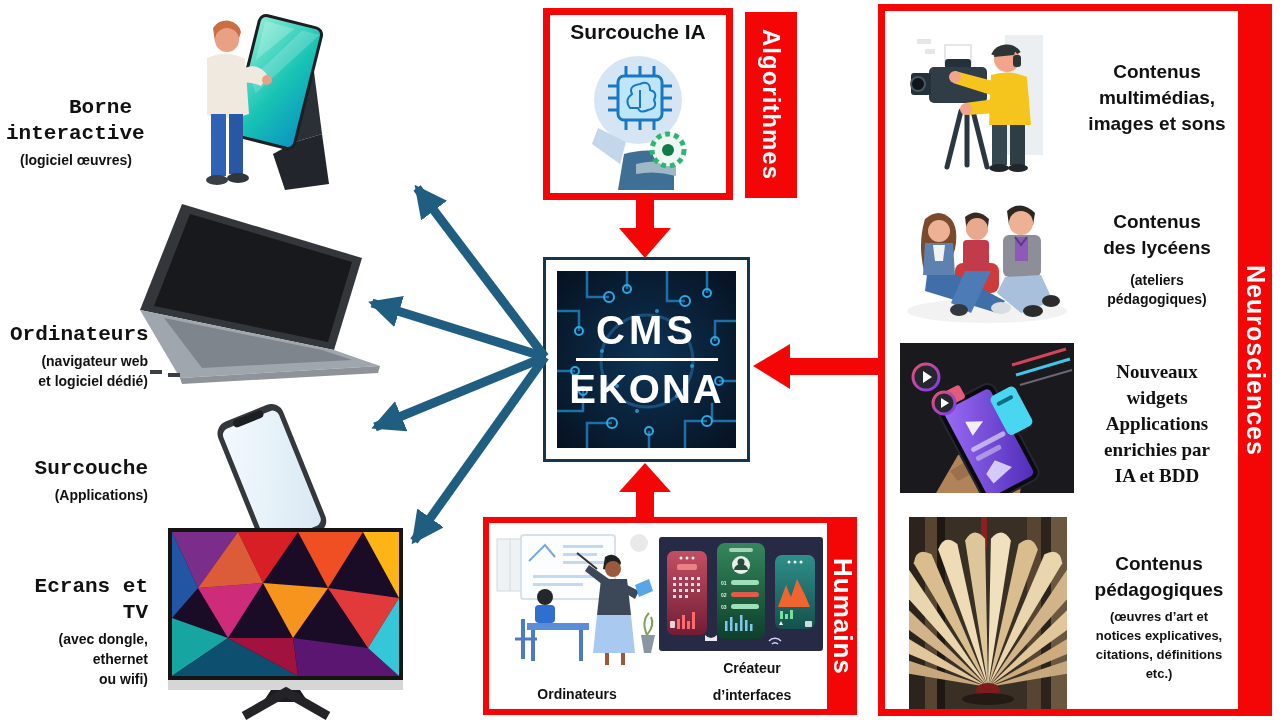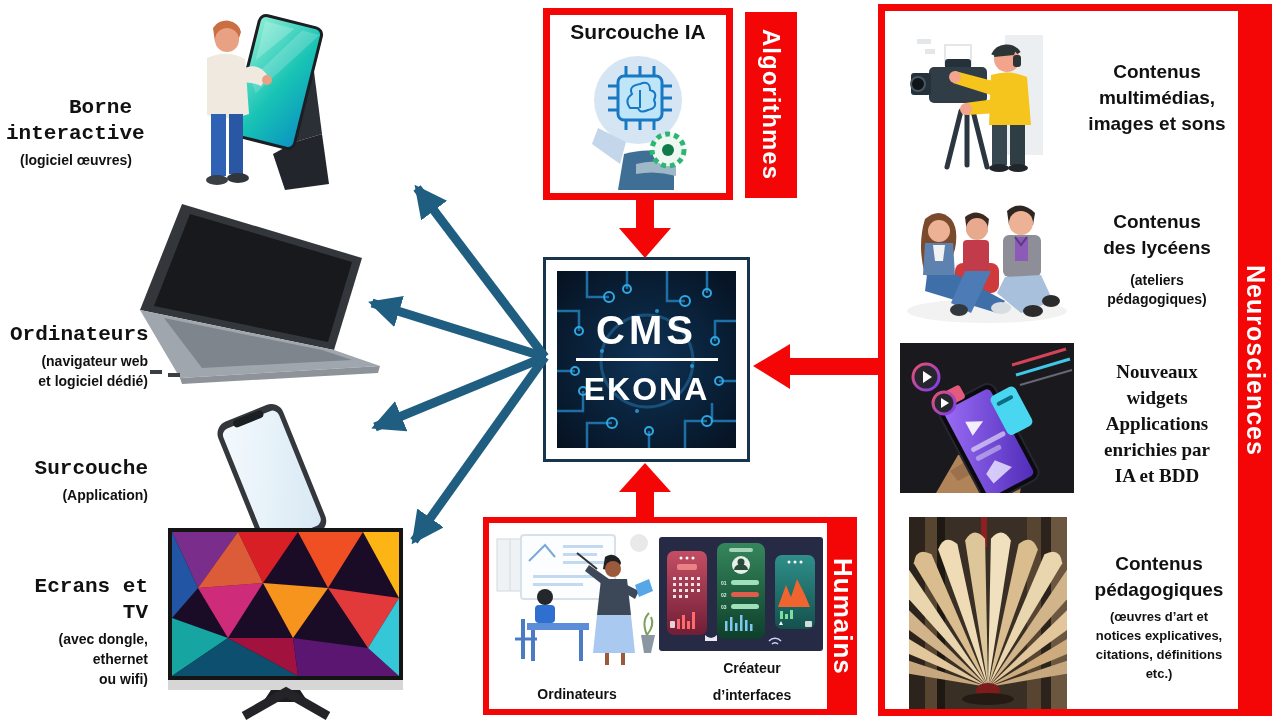--- a/index.html
+++ b/index.html
@@ -17,21 +17,21 @@
   .dev-title{font-size:21px;line-height:26px;text-align:right;font-family:Liberation Mono, monospace;}
   .dev-note{font-size:14px;line-height:20px;text-align:right;margin-top:3px;}
   .vstrip{position:absolute;background:var(--red);color:#fff;display:flex;align-items:center;justify-content:center;
           writing-mode:vertical-rl;font-weight:700;letter-spacing:1px;}
   
   .cmsbox{position:absolute;left:543px;top:257px;width:207px;height:205px;background:#fff;
           border:3px solid var(--cms-border);box-sizing:border-box;}
   .cms-inner{position:absolute;left:11px;top:11px;right:11px;bottom:11px;background:#081c30;overflow:hidden;}
   .cms-text{position:absolute;inset:0;display:flex;flex-direction:column;align-items:center;justify-content:center;color:#fff;}
   .cms-l1{font-size:40px;letter-spacing:4px;line-height:42px;}
-  .cms-l2{font-size:32px;letter-spacing:2px;line-height:42px;}
+  .cms-l2{font-size:40px;letter-spacing:2px;line-height:42px;}
   .cms-div{width:142px;height:3px;background:#fff;margin:7px 0;}
   
   .surbox{position:absolute;left:543px;top:8px;width:190px;height:192px;background:#fff;
           border:7px solid var(--red);box-sizing:border-box;text-align:center;}
   .sur-title{font-size:21px;margin-top:5px;}
   
   .humbox{position:absolute;left:483px;top:517px;width:374px;height:198px;background:#fff;
           border:6px solid var(--red);box-sizing:border-box;}
   .hum-label{font-size:14px;line-height:27px;text-align:center;}
   
@@ -87,21 +87,21 @@
     <polygon points="80,14 242,62 218,142 44,106" fill="#17191c"></polygon>
     <polygon points="30,110 224,150 270,166 70,178" fill="#a0a6ad"></polygon>
     <polygon points="54,118 212,150 242,160 92,168" fill="#7f858c"></polygon>
     <polygon points="70,178 270,166 268,173 72,184" fill="#8d9399"></polygon>
     <rect x="40" y="170" width="12" height="4" fill="#3a3f45"></rect>
     <rect x="58" y="173" width="12" height="4" fill="#3a3f45"></rect>
   </svg>
 
   <div class="abs" style="left:10px;top:456px;width:138px;">
     <div class="dev-title pre">Surcouche</div>
-    <div class="dev-note pre">(Application)</div>
+    <div class="dev-note pre">(Applications)</div>
   </div>
   <svg class="abs" style="left:195px;top:403px;" width="150" height="150" viewBox="0 0 150 150">
     <defs>
       <linearGradient id="phs" x1="0" y1="0" x2="1" y2="1">
         <stop offset="0" stop-color="#f4fafe"></stop>
           <stop offset="1" stop-color="#d8e8f3"></stop>
       </linearGradient>
     </defs>
     <g transform="rotate(-22 75 75)">
       <rect x="42" y="6" width="70" height="138" rx="13" fill="#34383d"></rect>

